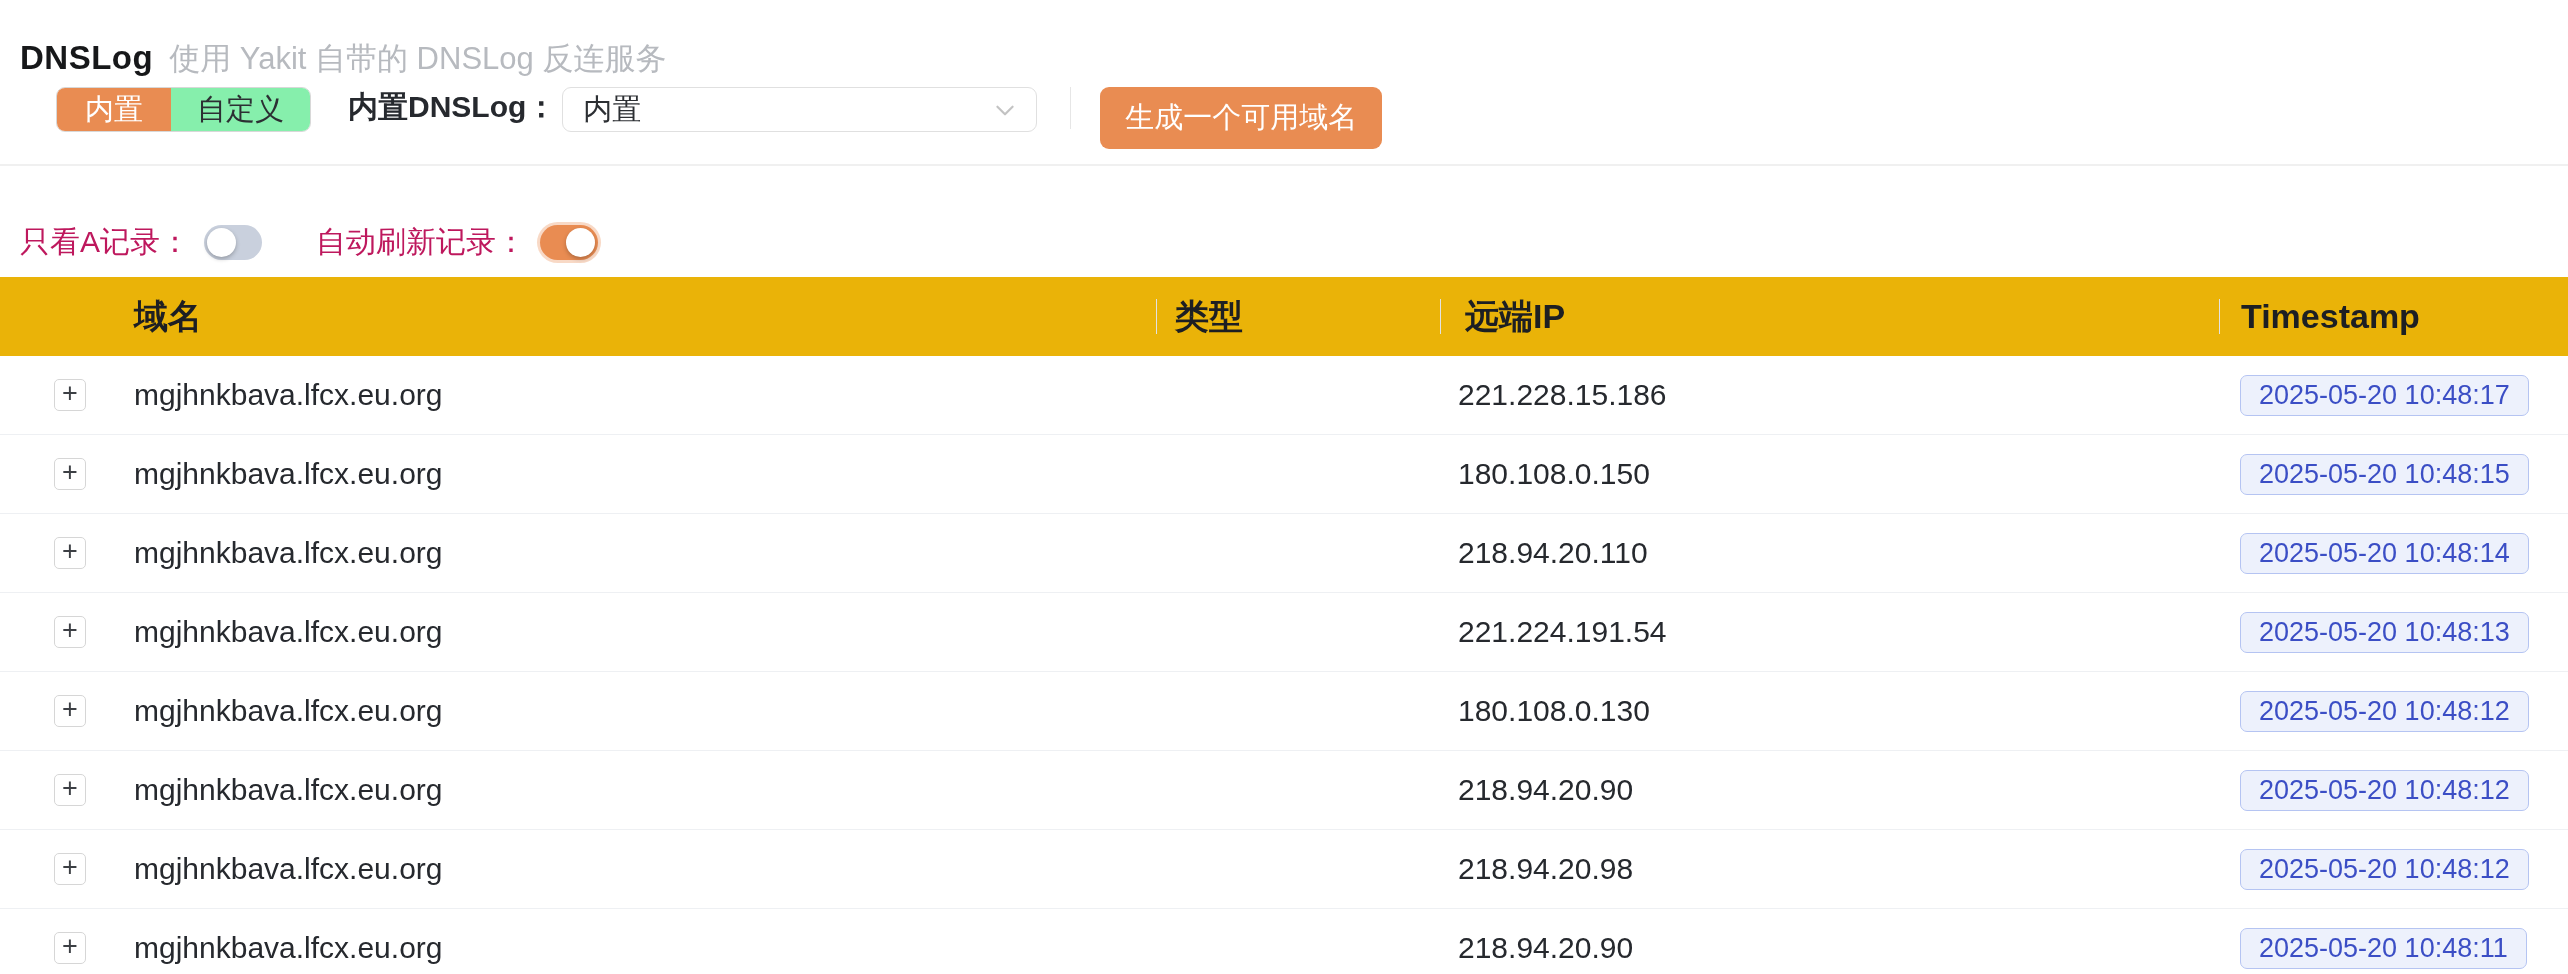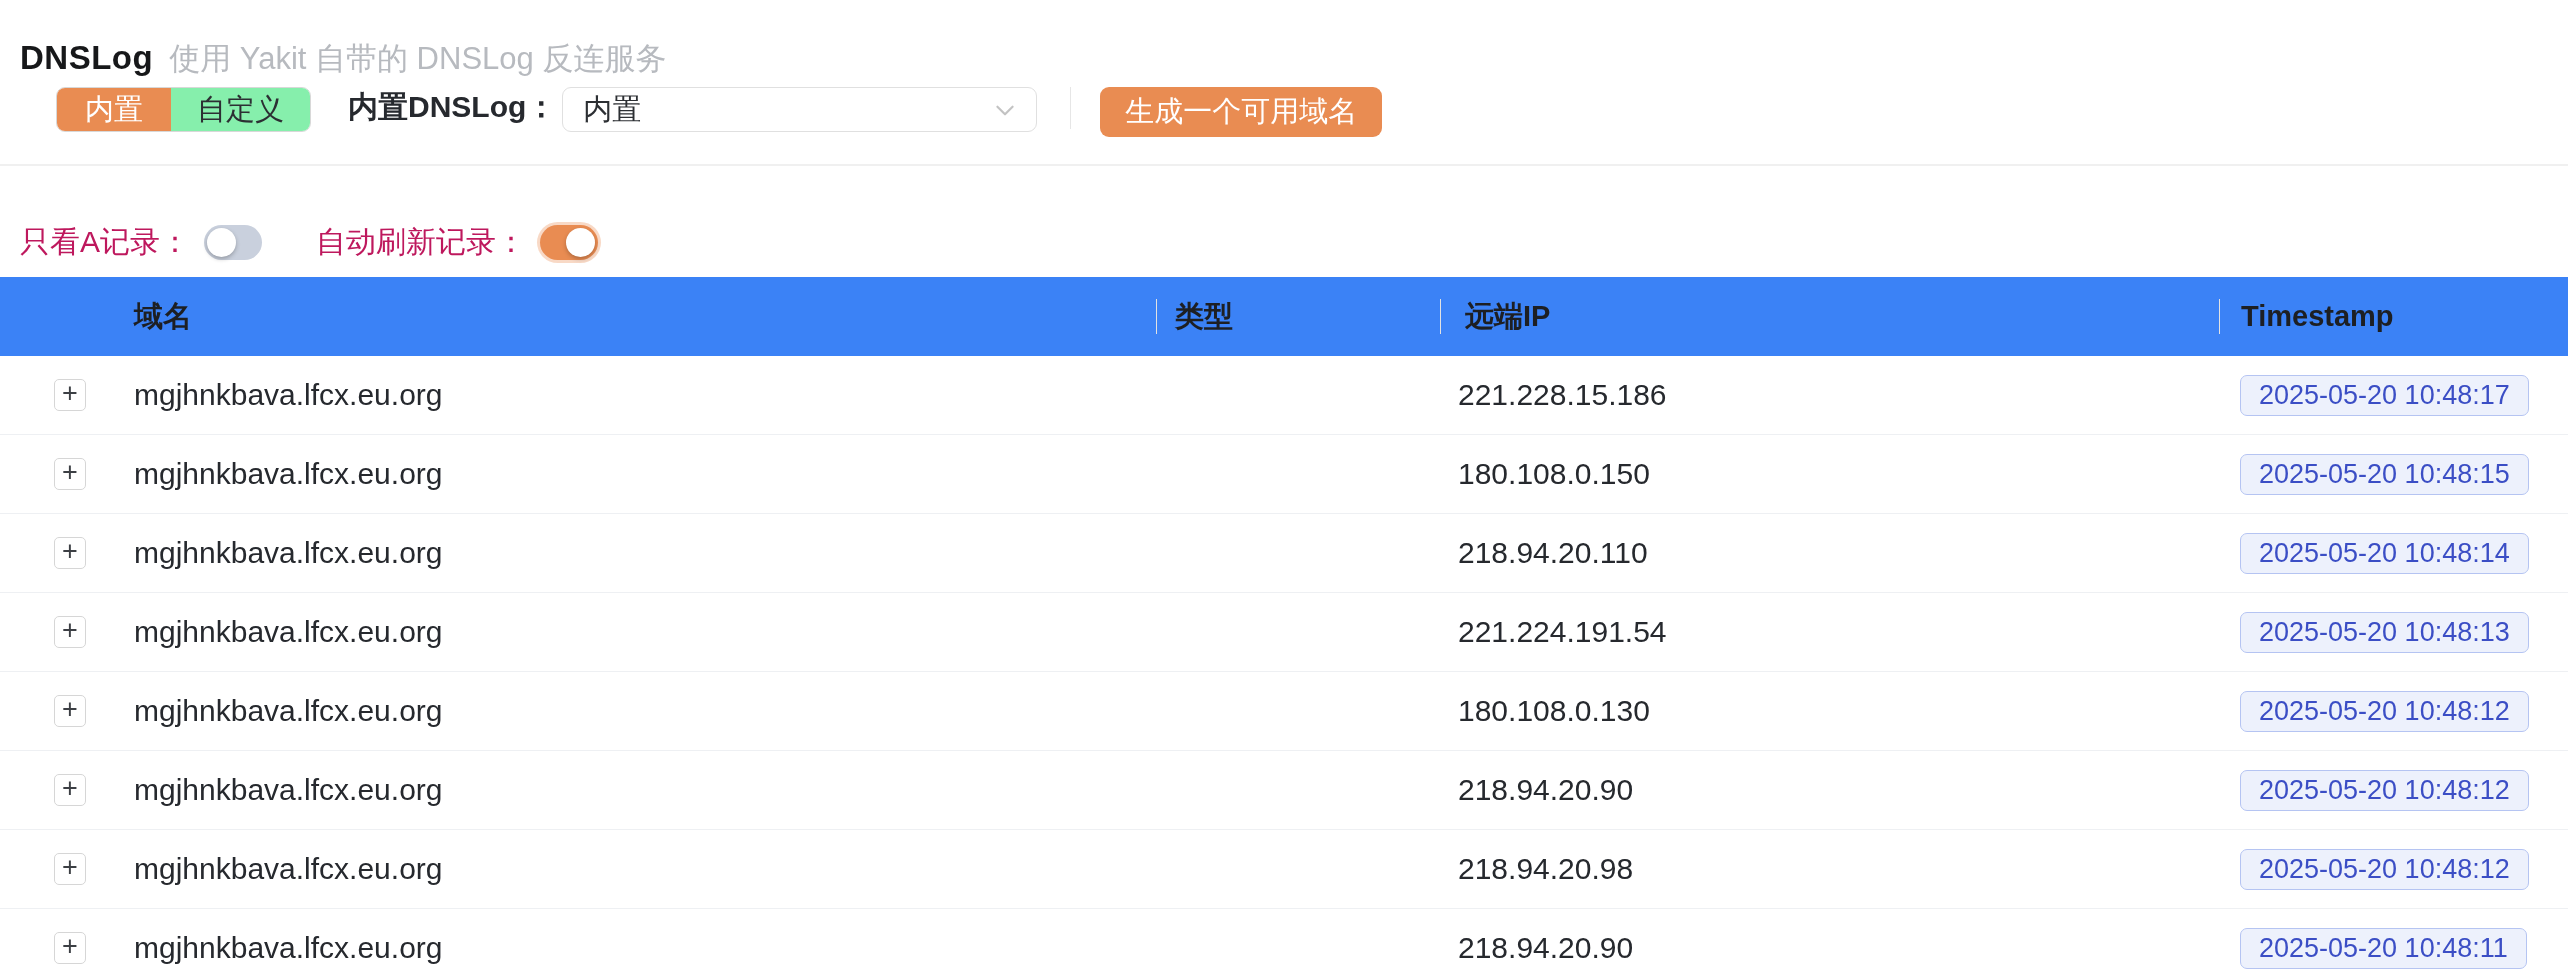--- a/index.html
+++ b/index.html
@@ -33,41 +33,41 @@
   .seg-btn.active{background:var(--accent);color:#fff;}
   .dnslog-label{margin-left:37px;font-size:30px;font-weight:600;color:#26292e;}
   .select{
     margin-left:6px;width:475px;height:45px;border:1px solid #e0e0e0;border-radius:9px;
     display:flex;align-items:center;padding:0 56px 0 20px;font-size:29px;color:#2c2f33;
     position:relative;background:#fff;cursor:pointer;
   }
   .select .chevron{position:absolute;right:18px;top:50%;transform:translateY(-50%);line-height:0;}
   .vdivider{width:1px;height:42px;background:#e6e6e6;margin-left:33px;}
   .generate-btn{
-    margin-left:29px;height:50px;padding:0 25px;background:var(--accent);color:#fff;border:none;
+    margin-left:29px;height:62px;padding:0 25px;background:var(--accent);color:#fff;border:none;
     border-radius:9px;font-size:29px;cursor:pointer;font-family:inherit;display:flex;align-items:center;
   }
   .toolbar-rule{position:absolute;top:164px;left:0;width:2568px;height:2px;background:#f0f0f0;}
 
   
   .filters{position:absolute;left:20px;top:222px;height:40px;display:flex;align-items:center;font-size:30px;color:#be185d;}
   .filter-label{white-space:nowrap;}
   .filter-label + .switch{margin-left:14px;}
   .filter-gap{margin-left:54px;}
   .switch{width:58px;height:35px;border-radius:18px;position:relative;cursor:pointer;flex:0 0 auto;}
   .switch .knob{position:absolute;top:3px;width:29px;height:29px;border-radius:50%;background:#fff;box-shadow:0 2px 4px rgba(0,0,0,.25);}
   .switch.off{background:var(--toggle-off);}
   .switch.off .knob{left:3px;}
   .switch.on{background:var(--accent);box-shadow:0 0 0 3px rgba(233,140,82,.33);}
   .switch.on .knob{right:3px;}
 
   
   .table{position:absolute;top:277px;left:0;width:2568px;}
   .thead,.tr{display:grid;grid-template-columns:110px 1046px 276px 787px 349px;height:79px;align-items:center;}
-  .thead{background:#3b82f6;font-size:29px;font-weight:600;color:#1d1f23;}
+  .thead{background:#eab308;font-size:34px;font-weight:600;color:#1d1f23;}
   .th{position:relative;height:100%;display:flex;align-items:center;}
   .th .vline{position:absolute;left:0;top:22px;height:35px;width:1px;background:#e2e2e2;}
   .th-domain{padding-left:24px;}
   .th-type{padding-left:19px;}
   .th-ip{padding-left:25px;margin-left:8px;}
   .th-timestamp{padding-left:22px;}
   .tr{border-bottom:1px solid #eef0f3;font-size:30px;color:#26292e;background:#fff;cursor:default;}
   .td{overflow:hidden;white-space:nowrap;}
   .td-expand{display:flex;align-items:center;}
   .expand-btn{

